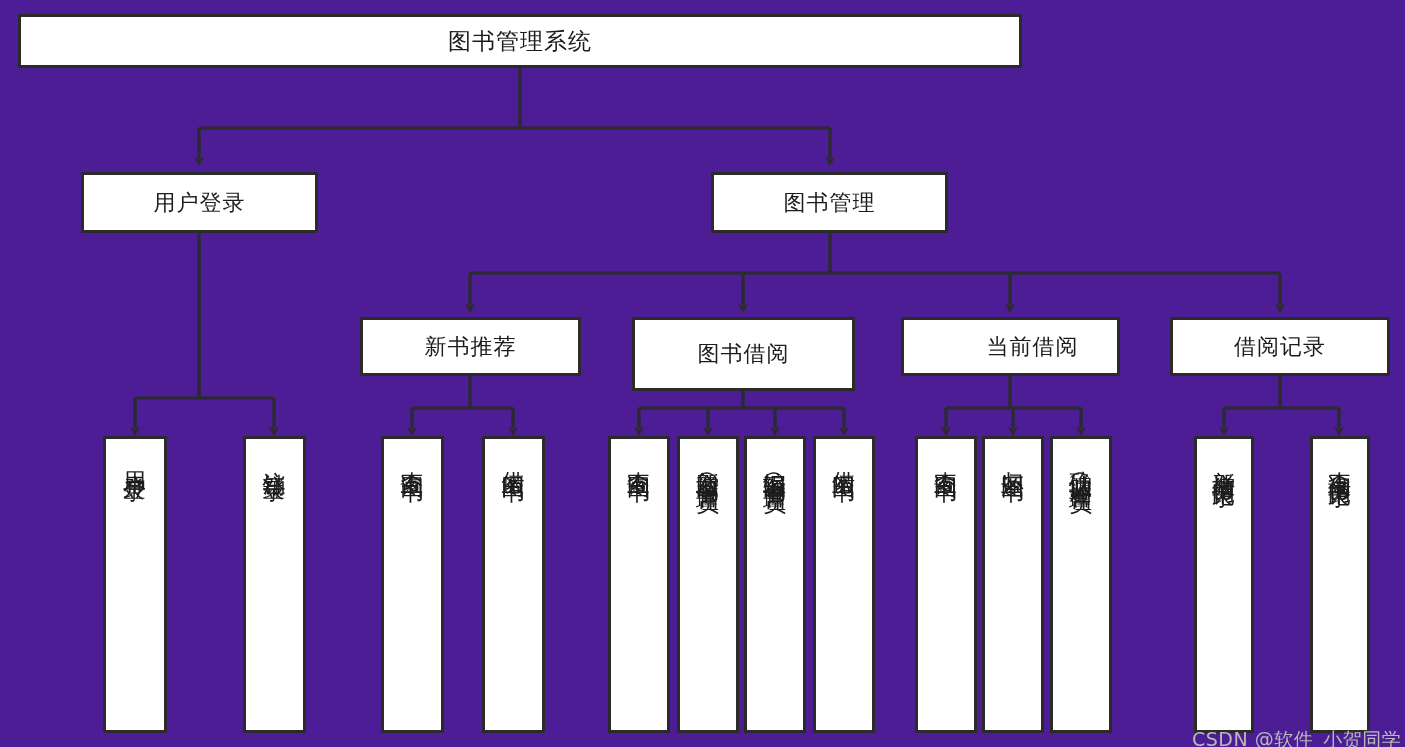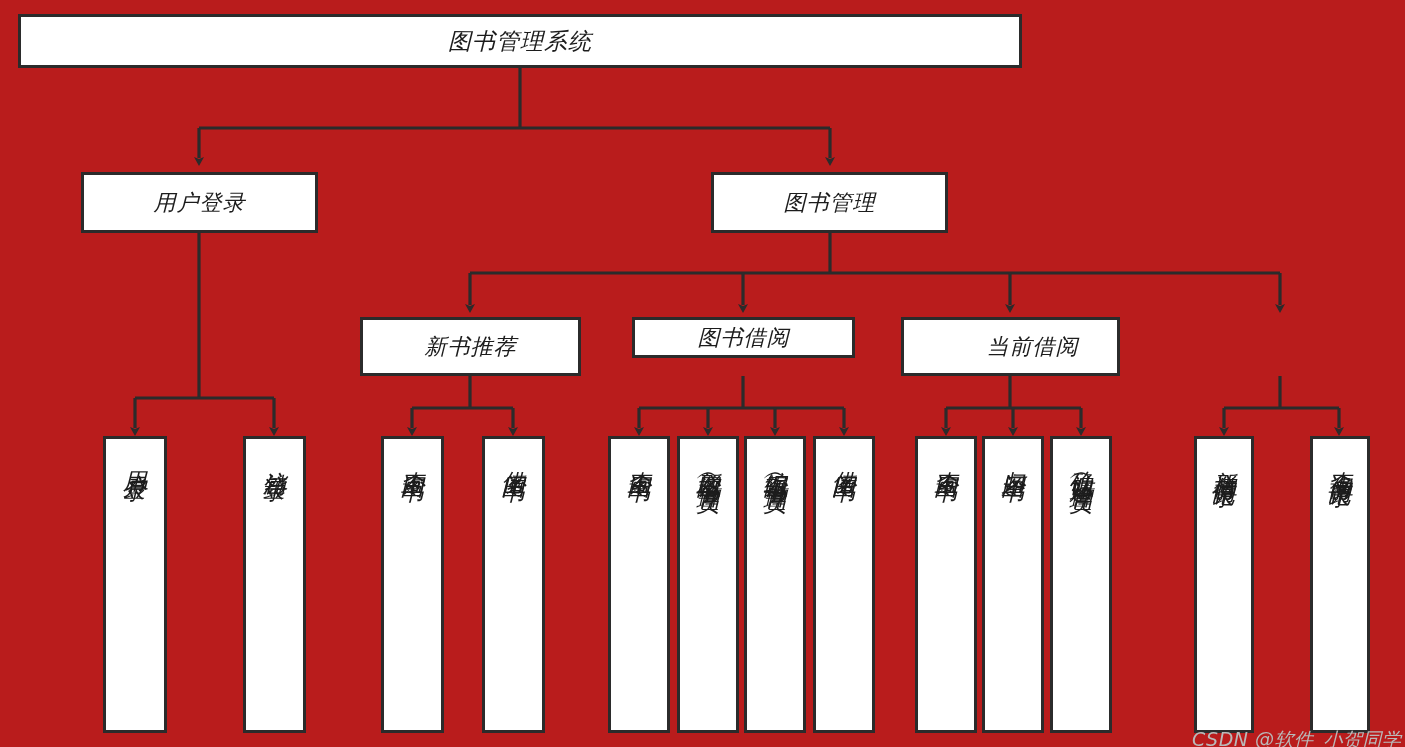--- a/index.html
+++ b/index.html
@@ -5,23 +5,22 @@
 <style>
   html,body{margin:0;padding:0;background:#ffffff;}
   body{
     font-family:"DejaVu Sans","Liberation Sans",sans-serif;
     color:#1a1a1a;
   }
   #canvas{
     position:relative;
     width:1405px;
     height:747px;
-    background:#b91c1c;
+    background:#4c1d95;
     overflow:hidden;
-    font-style:italic;
   }
   svg.edges{
     position:absolute;
     left:0; top:0;
     width:1405px;
     height:747px;
     pointer-events:none;
   }
   .node{
     position:absolute;
@@ -129,25 +128,28 @@
   <div class="node" style="left:81px; top:172px; width:237px; height:61px;">
     <span class="label">用户登录</span>
   </div>
   <div class="node" style="left:711px; top:172px; width:237px; height:61px;">
     <span class="label">图书管理</span>
   </div>
 
   <div class="node" style="left:360px; top:317px; width:221px; height:59px;">
     <span class="label">新书推荐</span>
   </div>
-  <div class="node" style="left:632px; top:317px; width:223px; height:41px;">
+  <div class="node" style="left:632px; top:317px; width:223px; height:74px;">
     <span class="label">图书借阅</span>
   </div>
   <div class="node" style="left:901px; top:317px; width:219px; height:59px;padding-left:44px;">
     <span class="label">当前借阅</span>
+  </div>
+  <div class="node" style="left:1170px; top:317px; width:220px; height:59px;">
+    <span class="label">借阅记录</span>
   </div>
 
   <div class="node vertical" style="left:103px; top:436px; width:64px; height:297px;">
     <span class="label">用户登录</span>
   </div>
   <div class="node vertical" style="left:243px; top:436px; width:63px; height:297px;">
     <span class="label">注销登录</span>
   </div>
 
   <div class="node vertical" style="left:381px; top:436px; width:63px; height:297px;">

